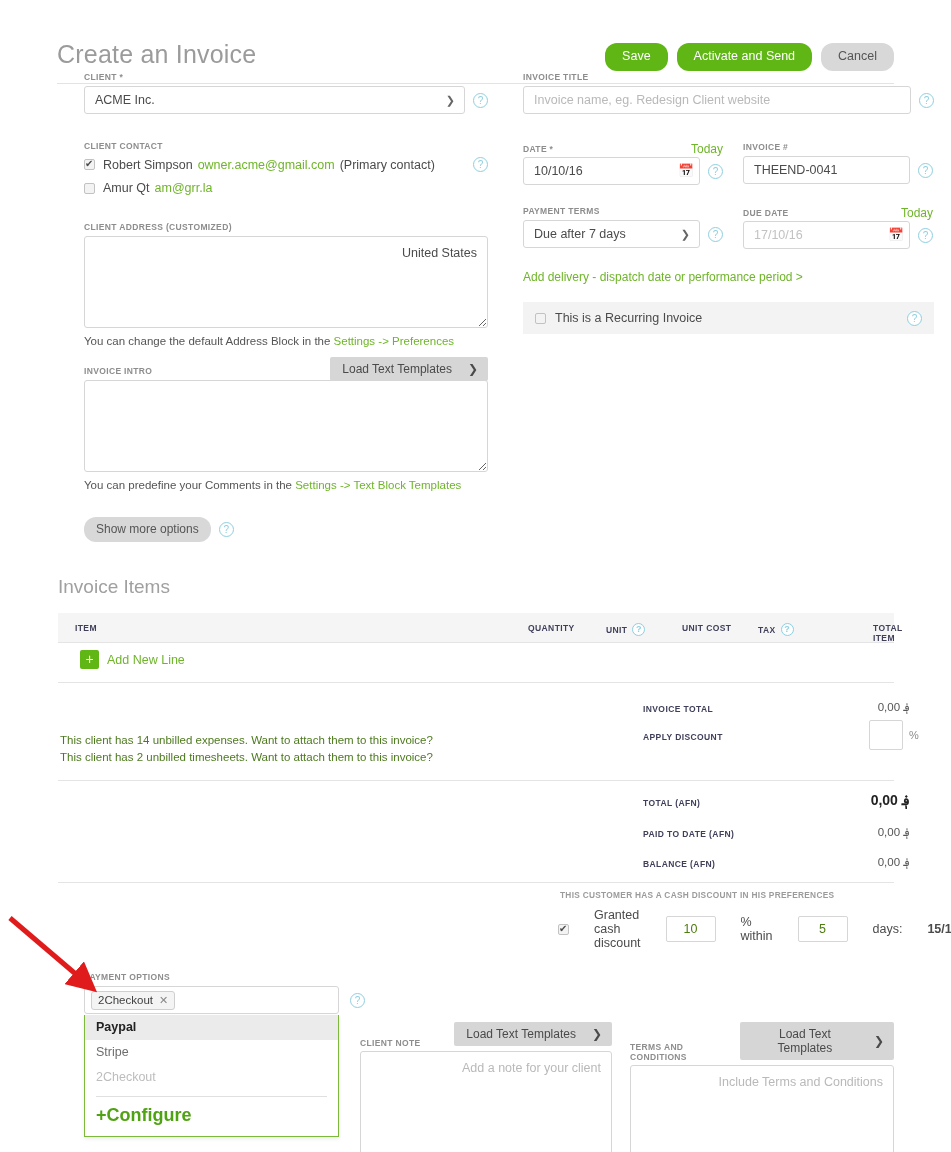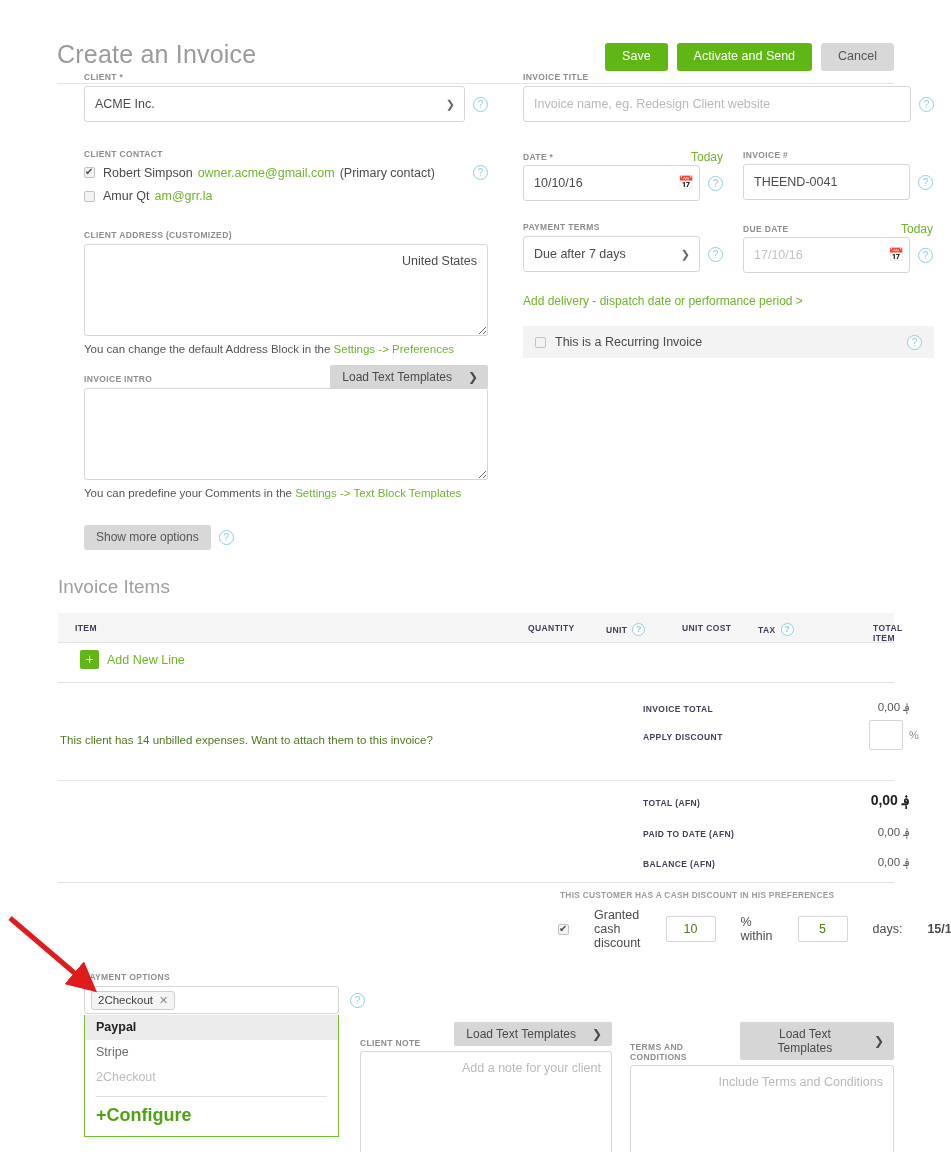--- a/index.html
+++ b/index.html
@@ -37,21 +37,21 @@
     position: absolute;
     right: 0; top: 5px;
     display: flex;
     gap: 9px;
     align-items: flex-start;
   }
   .btn {
     font-family: "Liberation Sans", sans-serif;
     font-size: 12.5px;
     border: none;
-    border-radius: 3px;
+    border-radius: 12px;
     padding: 7px 17px;
     cursor: pointer;
     line-height: 1.1;
   }
   .btn-green { background: #5fb615; color: #fff; }
   .btn-grey  { background: #d8d8d8; color: #555; }
 
   
   .lbl {
     font-size: 8.5px;
@@ -62,21 +62,21 @@
     display: block;
     margin-bottom: 4px;
   }
   .fld {
     font-family: "Liberation Sans", sans-serif;
     font-size: 12.5px;
     color: #4b4b4b;
     border: 1px solid #d6d6d6;
     border-radius: 3px;
     background: #fff;
-    height: 36px;
+    height: 28px;
     padding: 0 10px;
     width: 100%;
     outline: none;
   }
   .fld::placeholder { color: #b9b9b9; }
   textarea.fld {
     height: auto;
     padding: 7px 10px;
     resize: vertical;
     line-height: 1.45;
@@ -503,20 +503,21 @@
 
   <div class="addline">
     <span class="plus">+</span>
     <span class="addline-lbl">Add New Line</span>
   </div>
 
   <div class="rule" style="left:58px; top:682px; width:836px;"></div>
 
   <div class="unbilled">
     <div>This client has 14 unbilled expenses. Want to attach them to this invoice?</div>
+    <div>This client has 2 unbilled timesheets. Want to attach them to this invoice?</div>
   </div>
 
   <div class="tot-lbl" style="left:643px; top:704px;">INVOICE TOTAL</div>
   <div class="tot-val" style="left:800px; top:700px; width:110px;">0,00 ؋</div>
 
   <div class="tot-lbl" style="left:643px; top:732px;">APPLY DISCOUNT</div>
   <div class="disc-box"></div>
   <div class="pct">%</div>
 
   <div class="rule" style="left:58px; top:780px; width:836px;"></div>

